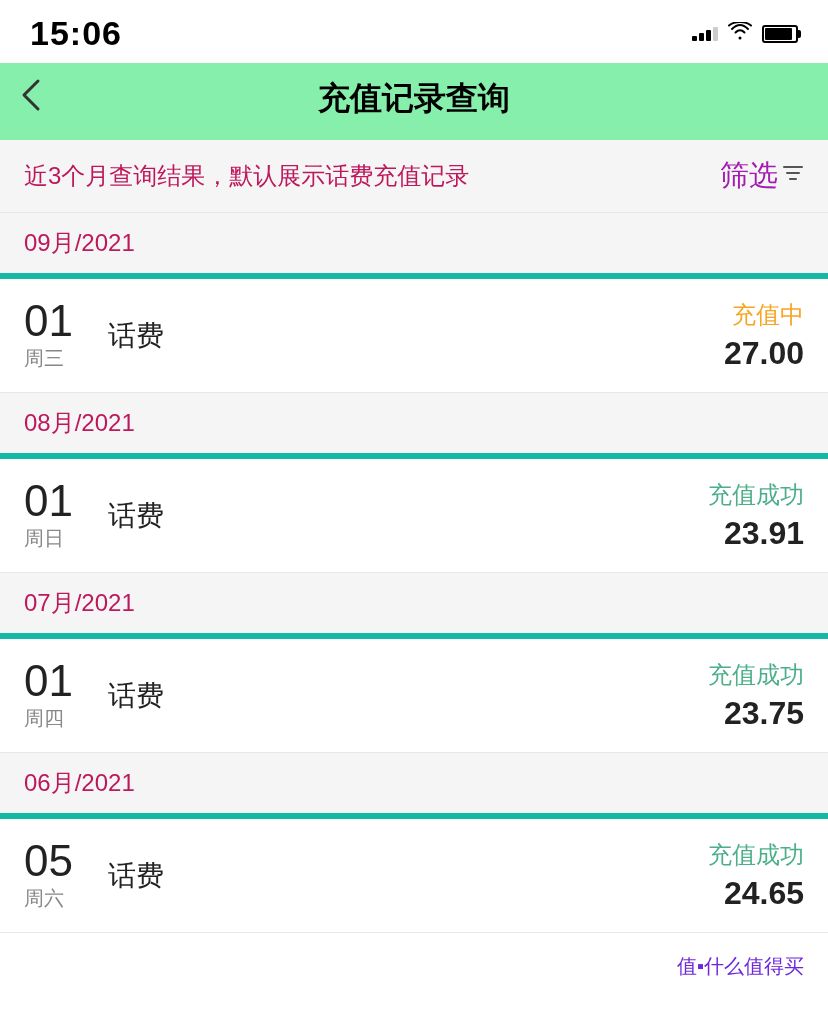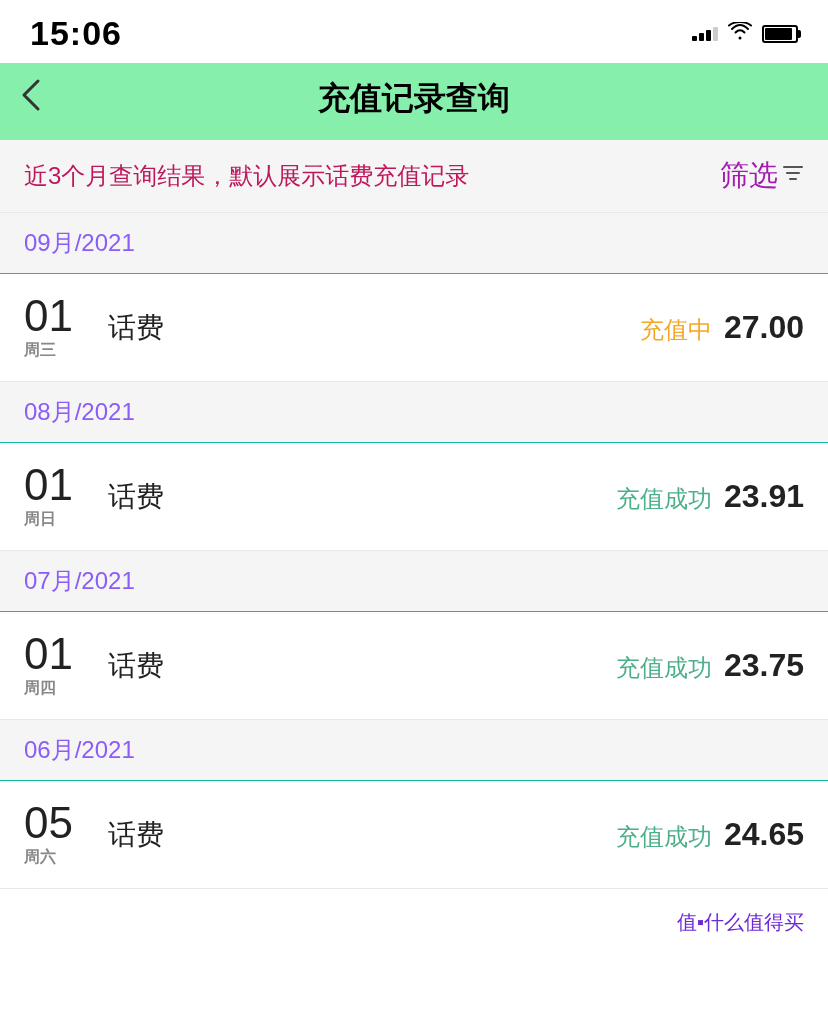--- a/index.html
+++ b/index.html
@@ -139,22 +139,22 @@
 
     .filter-icon {
       font-size: 22px;
     }
 
     
     .month-header {
       background: #f5f5f5;
       padding: 14px 24px;
       font-size: 24px;
-      color: #8b5cf6;
-      border-bottom: 1px solid #14b8a6;
+      color: #be185d;
+      border-bottom: 6px solid #14b8a6;
     }
 
     
     .transaction-item {
       display: flex;
       align-items: center;
       padding: 20px 24px;
       background: #ffffff;
       border-bottom: 1px solid #e8e8e8;
       min-height: 100px;
@@ -169,36 +169,36 @@
     }
 
     .date-day {
       font-size: 44px;
       font-weight: 500;
       color: #222;
       line-height: 1;
     }
 
     .date-weekday {
-      font-size: 16px;
+      font-size: 20px;
       color: #888;
       margin-top: 2px;
-      font-weight: bold;
     }
 
     .transaction-name {
       flex: 1;
       font-size: 28px;
       color: #222;
     }
 
     .amount-col {
       display: flex;
+      flex-direction: column;
       align-items: flex-end;
-      gap: 12px;
+      gap: 4px;
     }
 
     .status-label {
       font-size: 24px;
       font-weight: 500;
     }
 
     .status-charging {
       color: #f5a623;
     }

